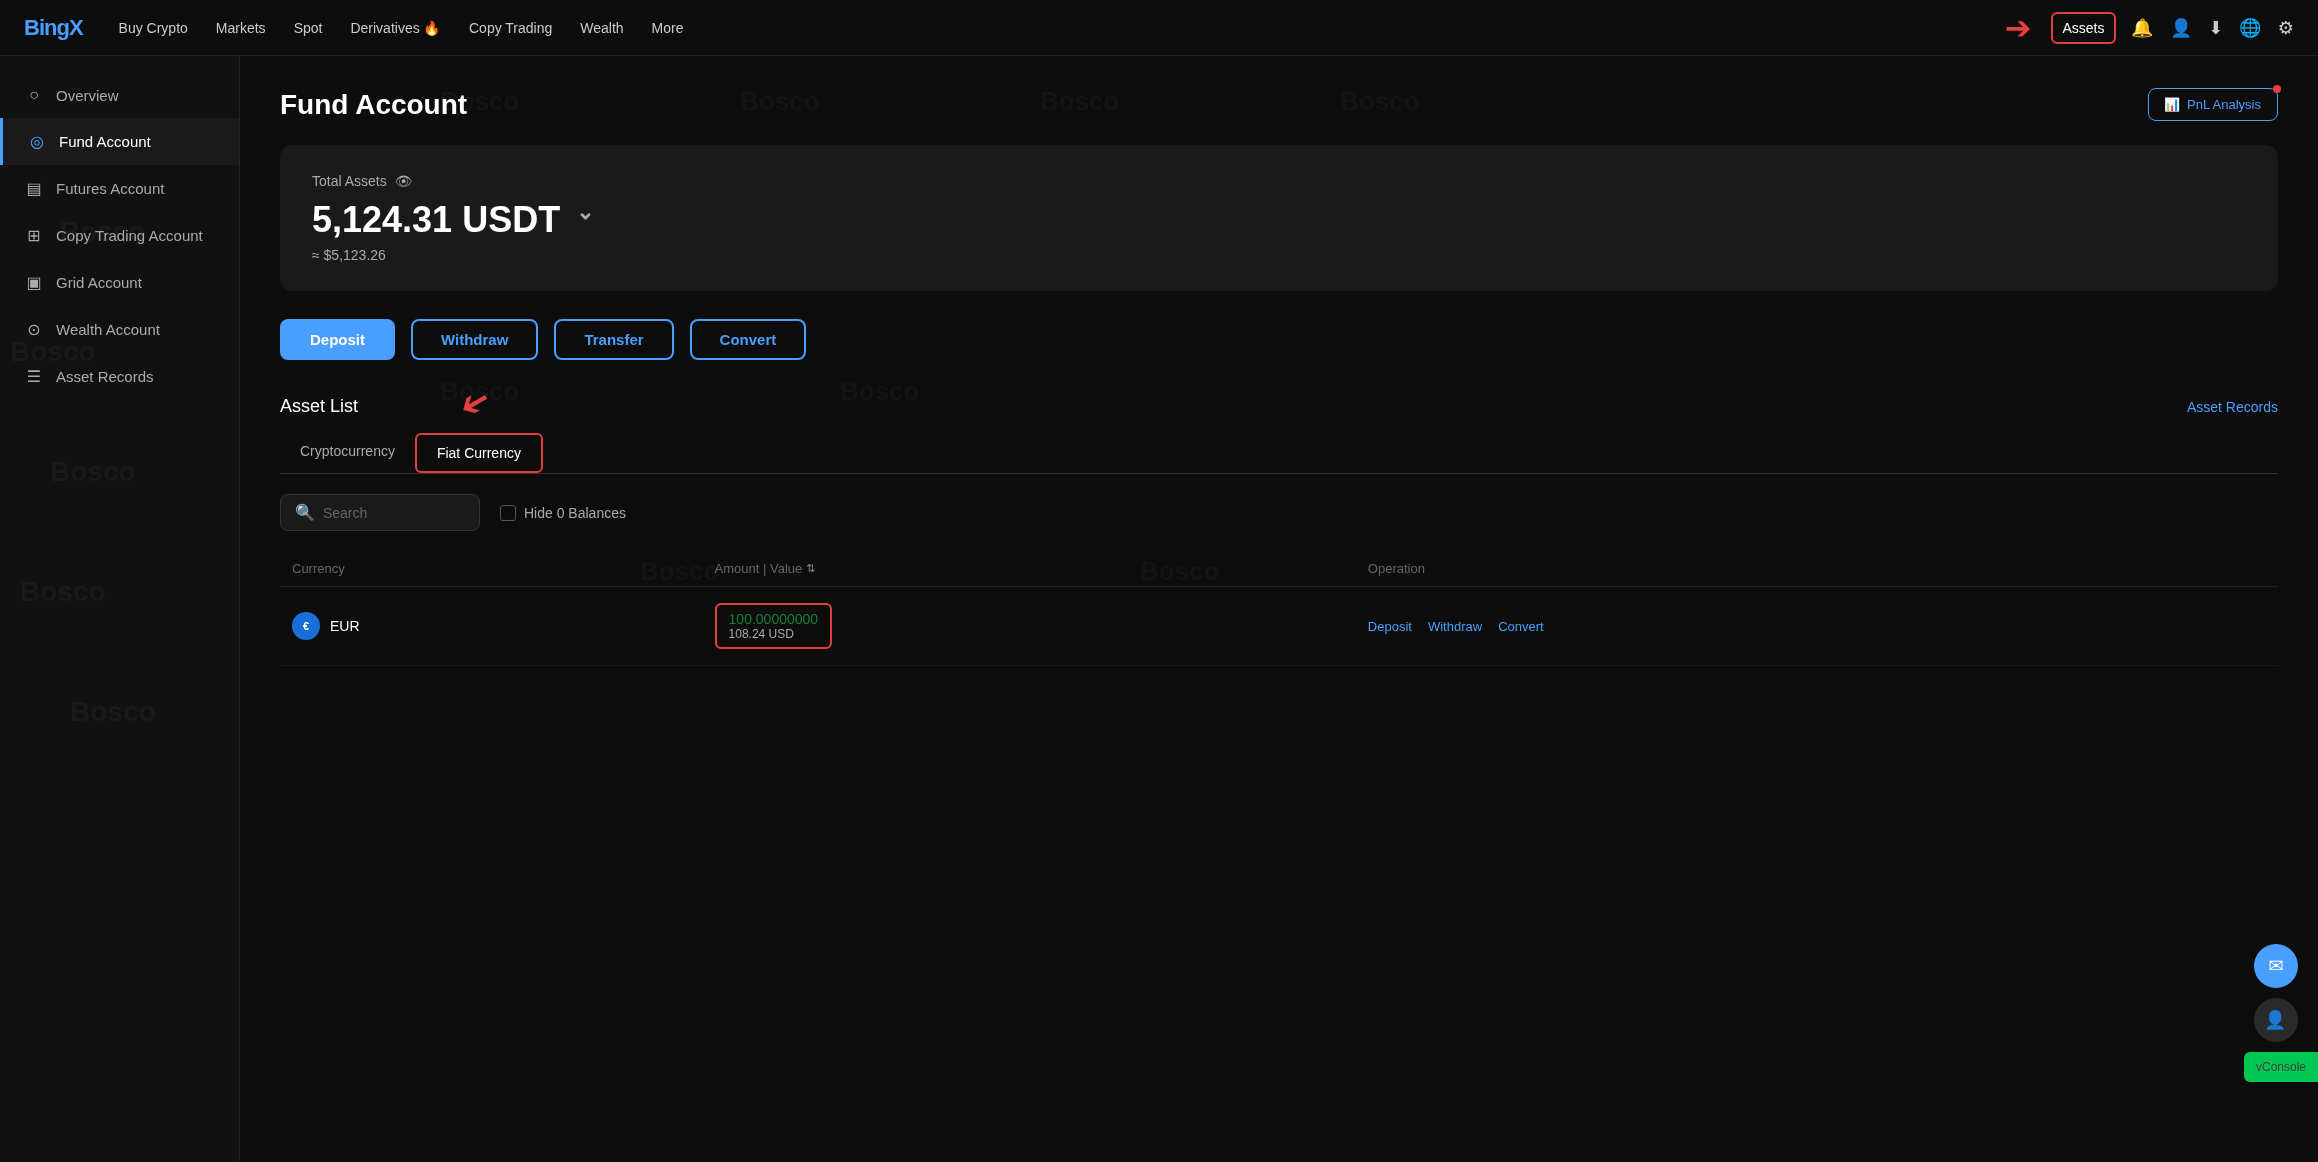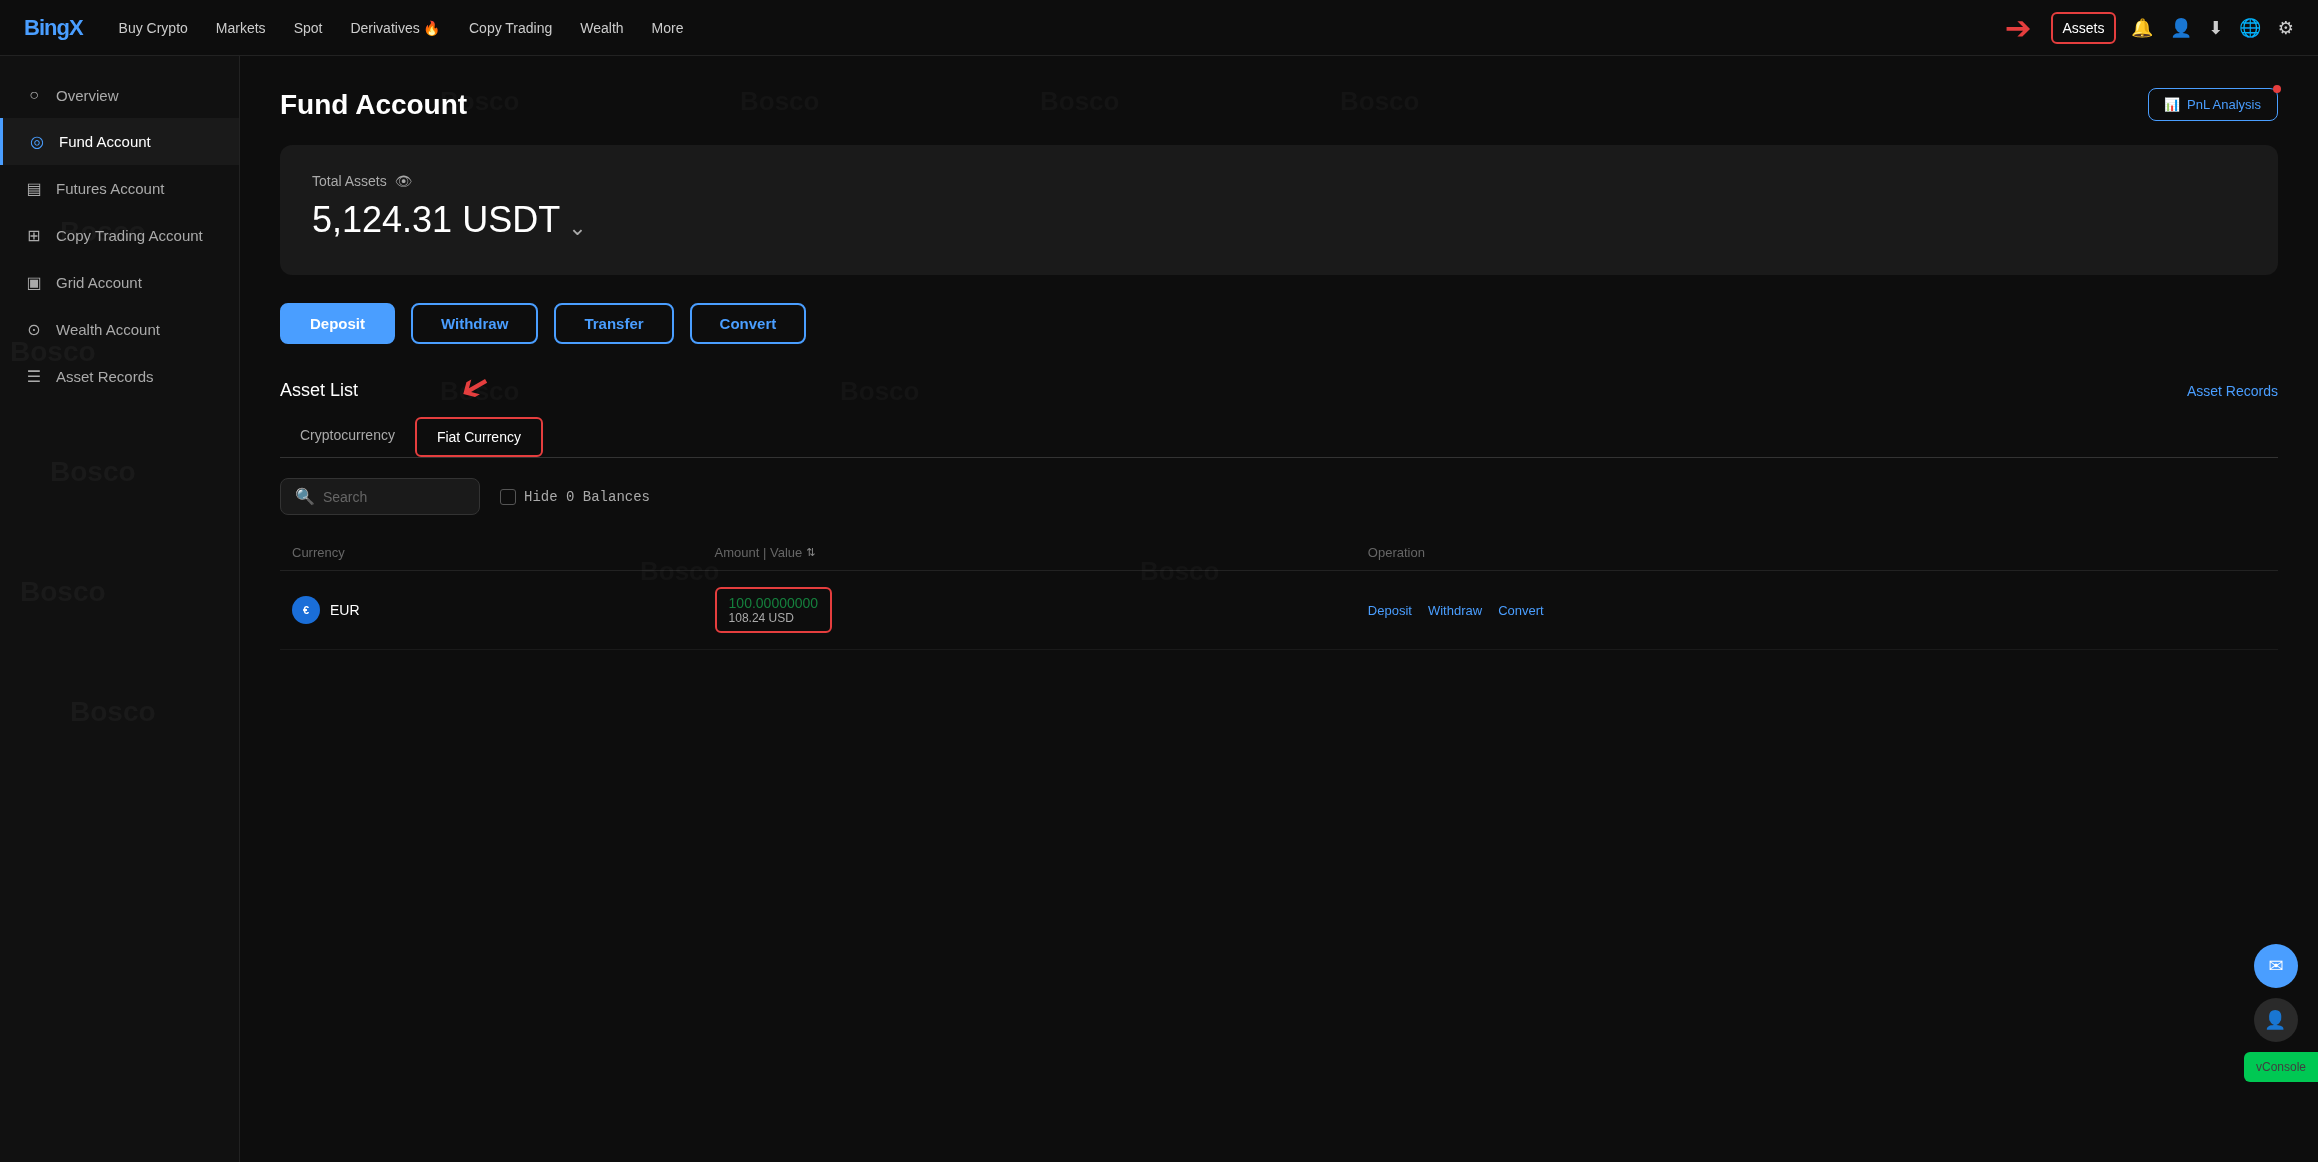--- a/index.html
+++ b/index.html
@@ -171,25 +171,25 @@
       display: flex;
       align-items: center;
       gap: 8px;
       color: #aaa;
       font-size: 14px;
       margin-bottom: 10px;
     }
     .eye-icon { cursor: pointer; }
     .assets-value {
       font-size: 36px;
-      font-weight: 400;
-      color: #fff;
-      display: flex;
-      align-items: flex-end;
-      gap: 8px;
+      font-weight: 700;
+      color: #fff;
+      display: flex;
+      align-items: flex-start;
+      gap: 16px;
       margin-bottom: 6px;
     }
     .assets-chevron { color: #aaa; font-size: 22px; cursor: pointer; }
     .assets-usd {
       color: #aaa;
       font-size: 14px;
     }
 
     
     .action-buttons {
@@ -279,21 +279,20 @@
       width: 100%;
     }
     .search-input-wrap input::placeholder { color: #666; }
     .hide-zero {
       display: flex;
       align-items: center;
       gap: 8px;
       color: #aaa;
       font-size: 14px;
       cursor: pointer;
-      font-family: Liberation Mono, monospace;
     }
     .checkbox {
       width: 16px; height: 16px;
       border: 1px solid #555;
       border-radius: 3px;
       background: transparent;
       cursor: pointer;
     }
 
     
@@ -495,20 +494,21 @@
 
     <div class="assets-card">
       <div class="assets-label">
         <span>Total Assets</span>
         <span class="eye-icon">👁</span>
       </div>
       <div class="assets-value">
         <span>5,124.31 USDT</span>
         <span class="assets-chevron">⌄</span>
       </div>
+      <div class="assets-usd">≈ $5,123.26</div>
     </div>
 
     <div class="action-buttons">
       <button class="action-btn primary">Deposit</button>
       <button class="action-btn">Withdraw</button>
       <button class="action-btn">Transfer</button>
       <button class="action-btn">Convert</button>
     </div>
 
     <div class="section-header">

